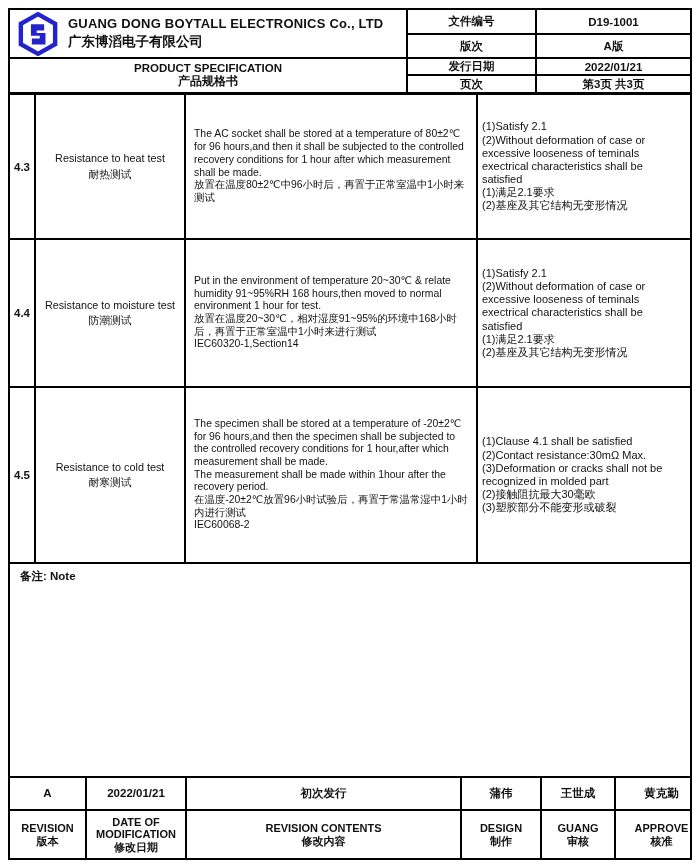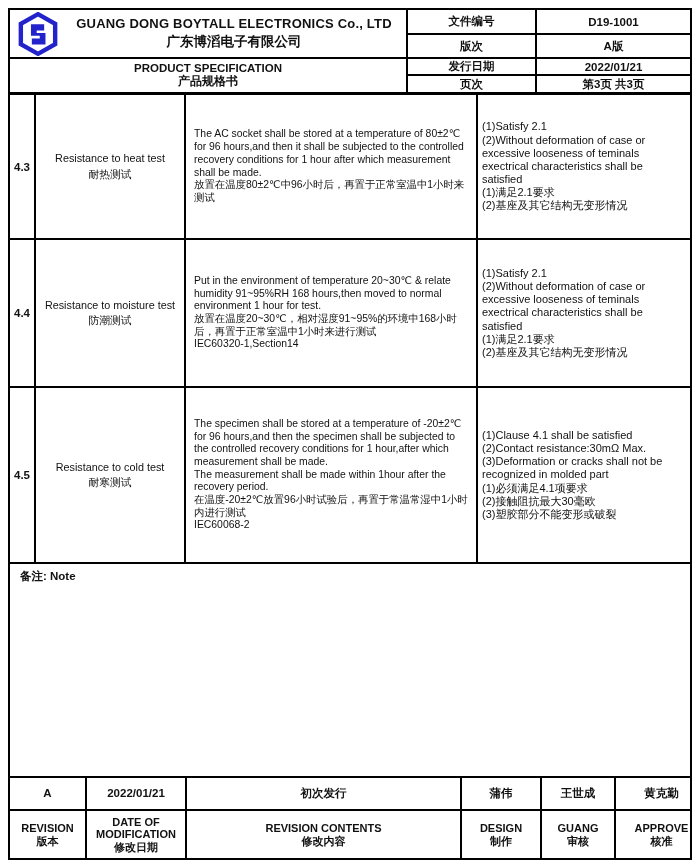--- a/index.html
+++ b/index.html
@@ -21,21 +21,21 @@
     grid-template-columns:398px 129px 1fr;
     grid-template-rows:25px 24px 17px 16px;
     border-bottom:3px solid #000;
     flex:0 0 auto;
   }
   .company-cell{
     grid-area:1/1/3/2;border-right:2px solid #000;border-bottom:2px solid #000;
     display:flex;align-items:center;padding:2px 6px;gap:8px;
   }
   .logo{flex:0 0 44px;height:44px;}
-  .company-names{flex:1;text-align:center;line-height:1.3;}
+  .company-names{flex:1;line-height:1.3;}
   .company-en{font-weight:bold;font-size:13px;letter-spacing:.2px;}
   .company-cn{font-weight:bold;font-size:13.5px;}
   .title-cell{
     grid-area:3/1/5/2;border-right:2px solid #000;
     display:flex;flex-direction:column;align-items:center;justify-content:center;line-height:1.15;
   }
   .title-en{font-weight:bold;font-size:11.5px;}
   .title-cn{font-weight:bold;font-size:12px;}
   .meta-label,.meta-value{
     display:flex;align-items:center;justify-content:center;
@@ -168,21 +168,20 @@
       <div class="cell c-desc">
           <div class="line">The specimen shall be stored at a temperature of -20±2℃ for 96 hours,and then the specimen shall be subjected to the controlled recovery conditions for 1 hour,after which measurement shall be made.</div>
           <div class="line">The measurement shall be made within 1hour after the recovery period.</div>
           <div class="line">在温度-20±2℃放置96小时试验后，再置于常温常湿中1小时内进行测试</div>
           <div class="line">IEC60068-2</div>
         </div>
       <div class="cell c-crit">
           <div class="line">(1)Clause 4.1 shall be satisfied</div>
           <div class="line">(2)Contact resistance:30mΩ Max.</div>
           <div class="line">(3)Deformation or cracks shall not be recognized in molded part</div>
-          <div class="line">(1)必须满足4.1项要求</div>
           <div class="line">(2)接触阻抗最大30毫欧</div>
           <div class="line">(3)塑胶部分不能变形或破裂</div>
         </div>
     </div>
 
     <div class="note">
       <span class="note-label">备注: Note</span>
     </div>
 
     <div class="rev-row rev-a">

